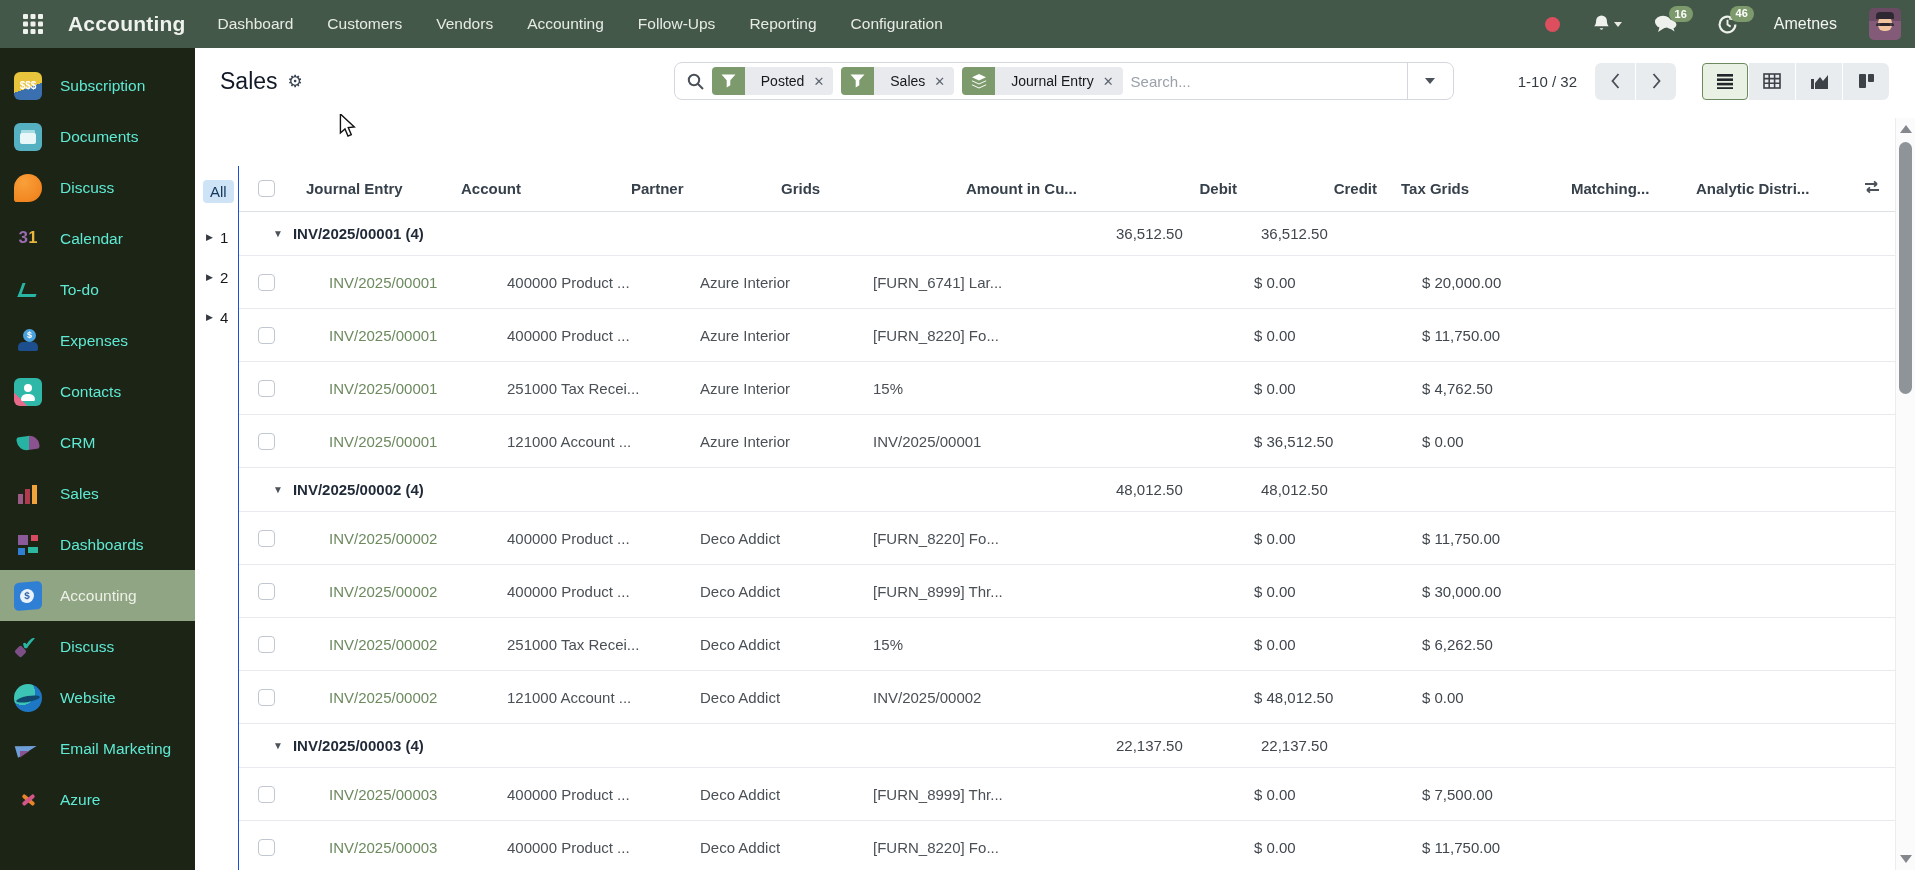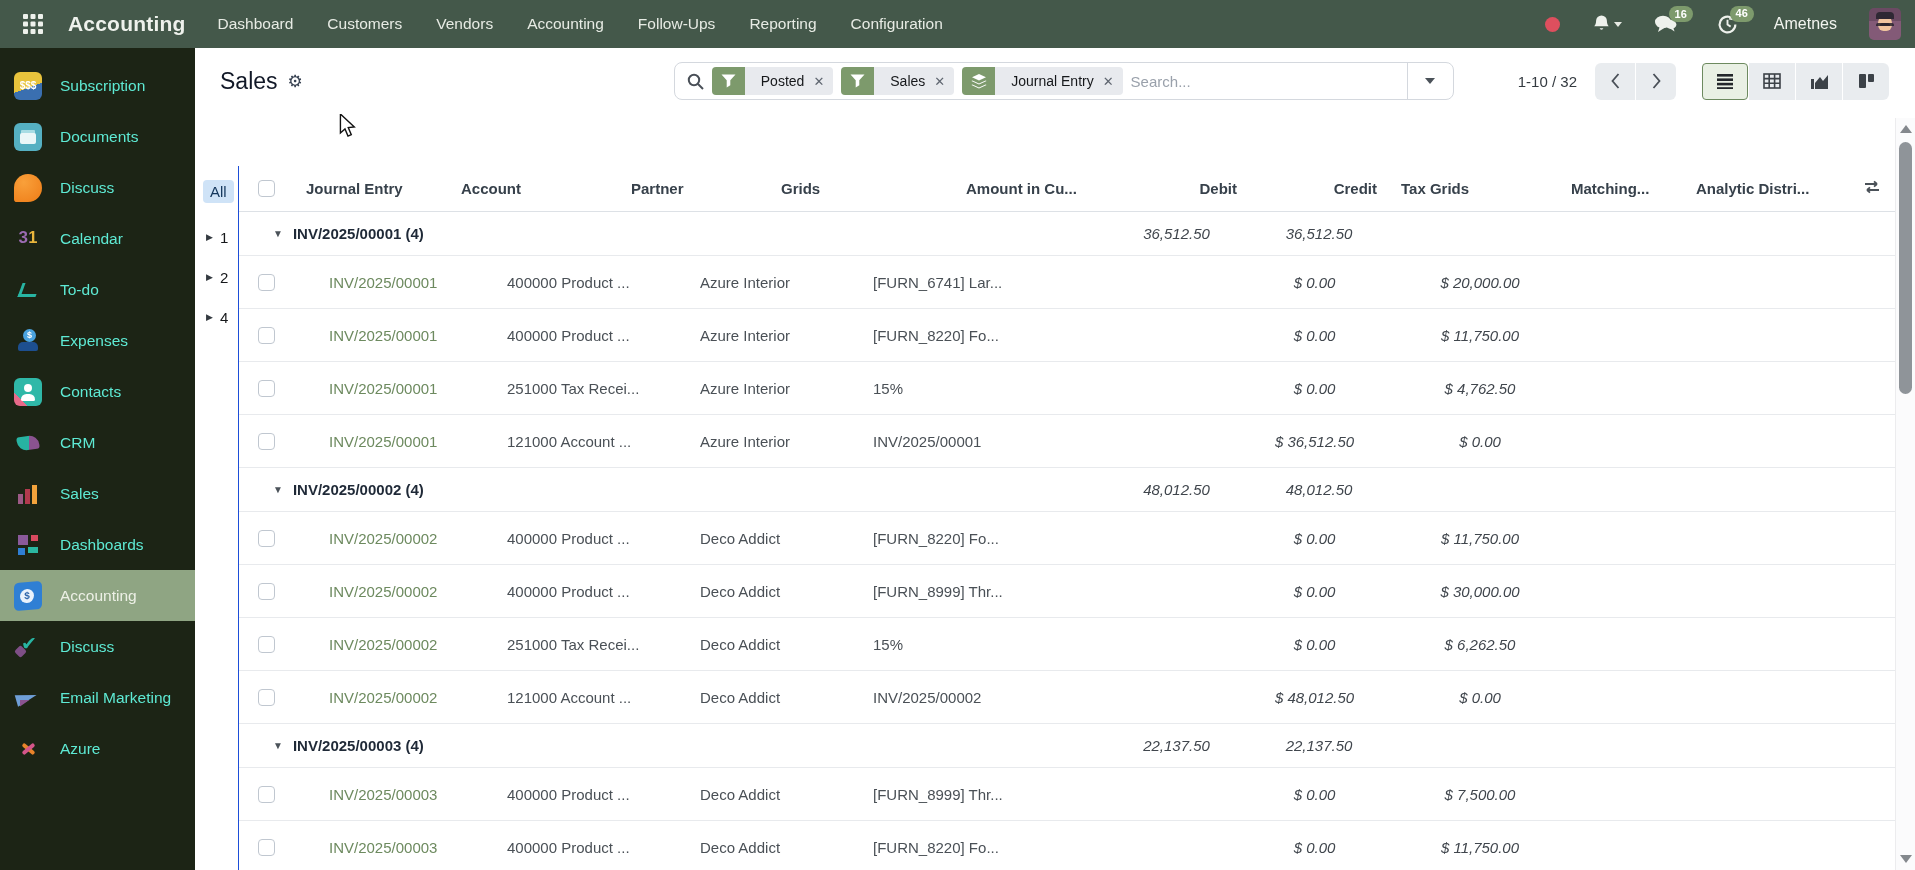--- a/index.html
+++ b/index.html
@@ -116,21 +116,21 @@
   .gn-item{display:flex;align-items:center;gap:7px;height:40px;cursor:pointer;padding-left:3px;}
   .gn-tri{font-size:9px;color:#343a40;line-height:1;}
   .gn-num{font-size:15px;color:#16181b;}
 
   .table{flex:1;min-width:0;--grid:55px 155px 170px 150px 185px 150px 145px 140px 170px 125px minmax(0,1fr);}
   .tr{display:grid;grid-template-columns:var(--grid);align-items:center;border-bottom:1px solid #e8eaed;}
   .thead{height:46px;position:relative;border-bottom:1px solid #dde1e6;}
   .th{font-size:15px;font-weight:700;color:#37414b;padding:0 12px;white-space:nowrap;overflow:hidden;cursor:pointer;}
   .th.num{text-align:right;}
   .td{font-size:15px;color:#4a5056;padding:0 12px;white-space:nowrap;overflow:hidden;}
-  .td.num{text-align:center;color:#40464d;font-style:italic;}
+  .td.num{text-align:left;color:#40464d;}
   .td.link{color:var(--c-link_green,#6d8a5f);cursor:pointer;}
   .tr.data{height:53px;cursor:pointer;gap:23px;}
   .tr.group{height:44px;cursor:pointer;}
   .grp-title{grid-column:1/7;display:flex;align-items:center;gap:10px;padding-left:34px;font-weight:700;color:#1f2937;font-size:15px;}
   .grp-caret{font-size:10px;color:#4b5259;}
   .grp-debit{grid-column:7;}
   .grp-credit{grid-column:8;}
   .grp-rest{grid-column:9/-1;}
   .sel{display:flex;justify-content:center;}
   .cb{width:17px;height:17px;border:1.5px solid #c0c7d0;border-radius:4px;background:#fff;cursor:pointer;}
@@ -247,20 +247,24 @@
     <span class="ai ai-dashboards"></span>
     <span class="sb-label">Dashboards</span>
   </div>
     <div class="sb-item active">
     <span class="ai ai-accounting"></span>
     <span class="sb-label">Accounting</span>
   </div>
     <div class="sb-item">
     <span class="ai ai-project"></span>
     <span class="sb-label">Discuss</span>
+  </div>
+    <div class="sb-item">
+    <span class="ai ai-website"></span>
+    <span class="sb-label">Website</span>
   </div>
     <div class="sb-item">
     <span class="ai ai-email-marketing"></span>
     <span class="sb-label">Email Marketing</span>
   </div>
     <div class="sb-item">
     <span class="ai ai-events"></span>
     <span class="sb-label">Azure</span>
   </div>
   </aside>

